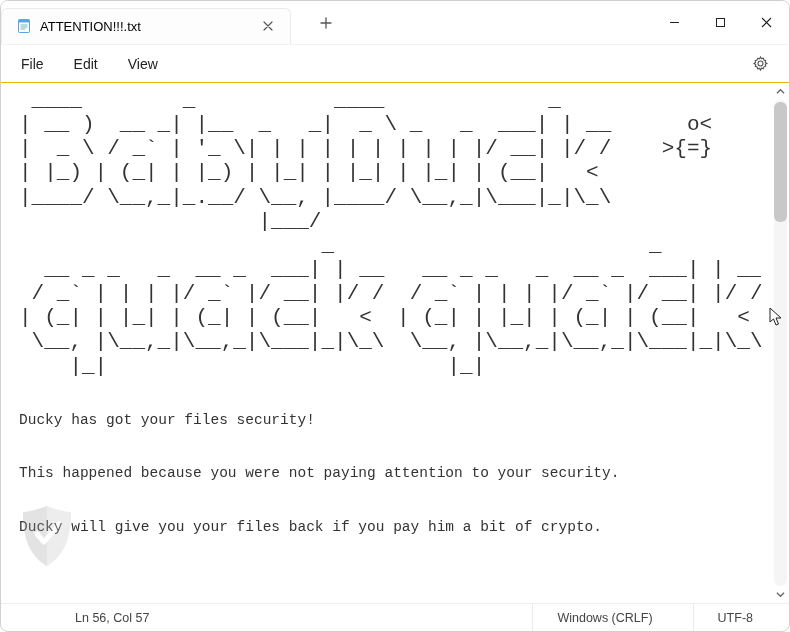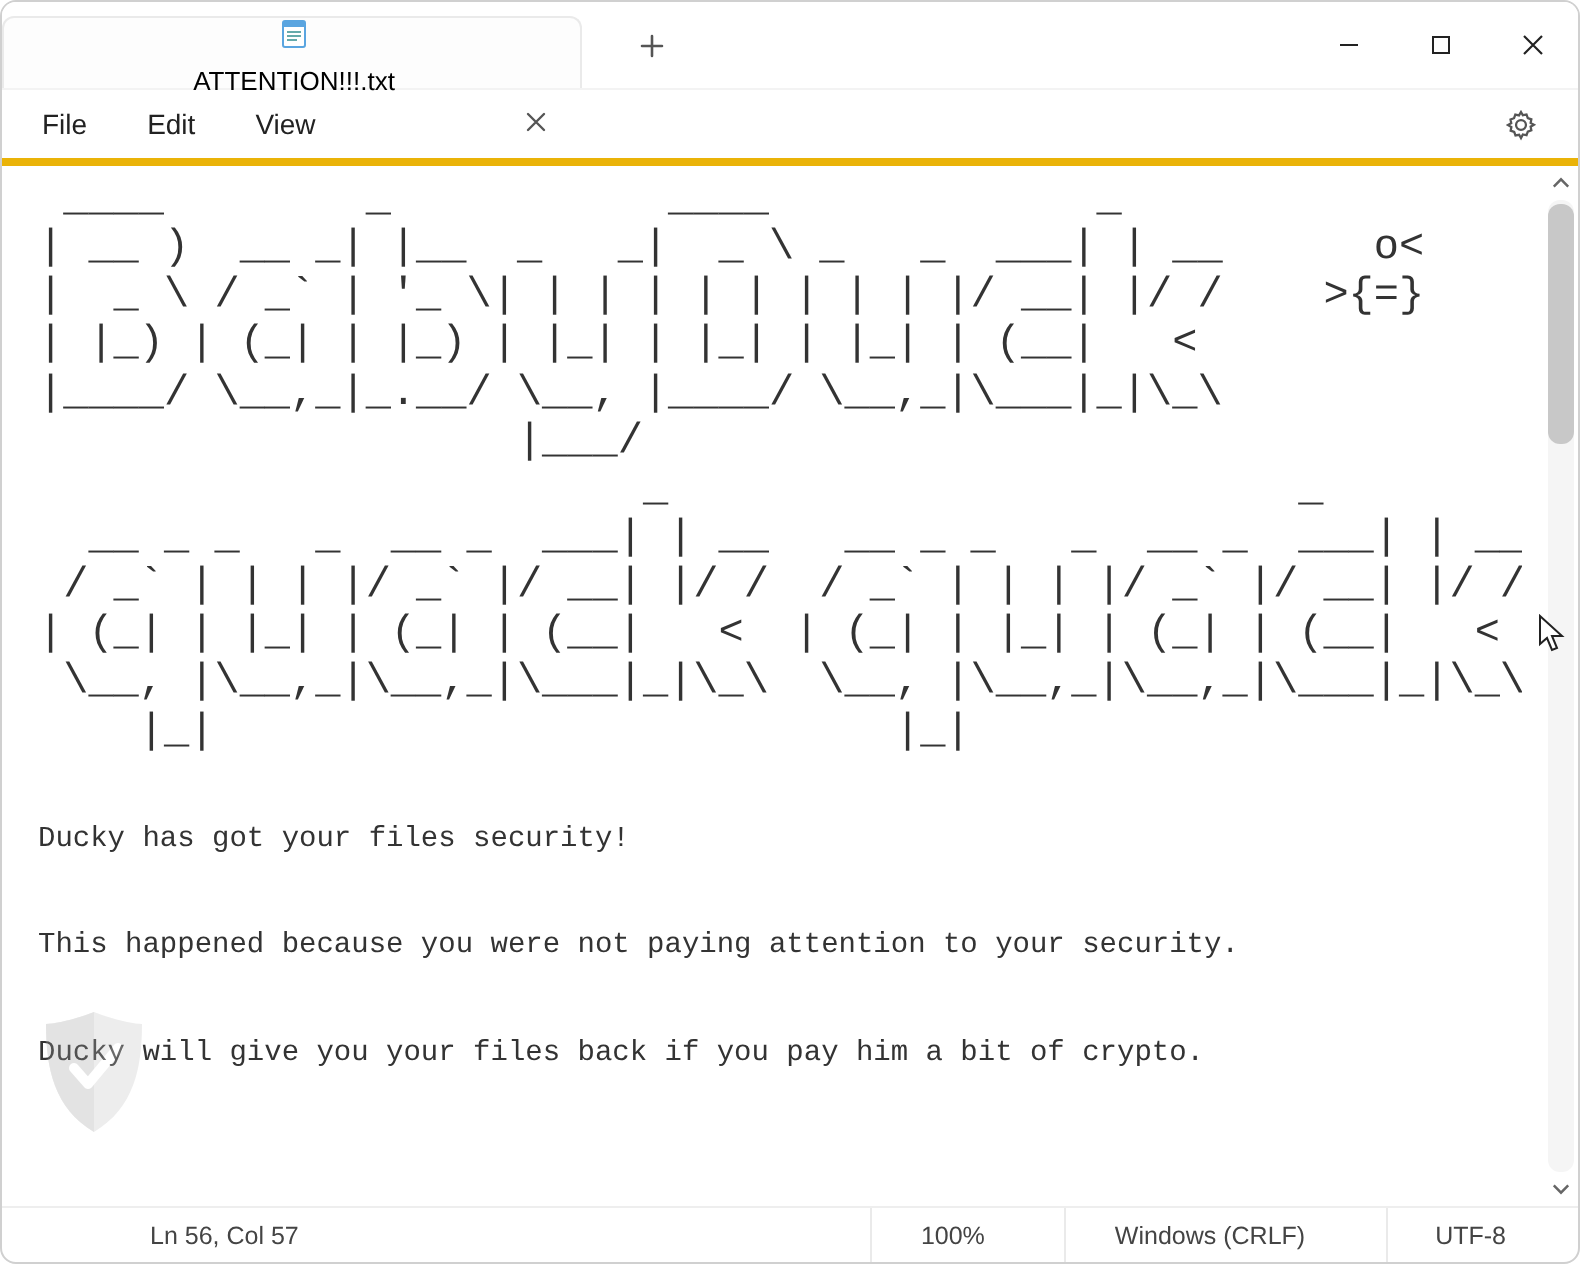--- a/index.html
+++ b/index.html
@@ -33,21 +33,20 @@
     height: 36px;
     margin-top: 6px;
     padding: 0 12px 0 14px;
     background: #fdfdfd;
     border: 1px solid #eaeaea;
     border-bottom: none;
     border-radius: 6px 6px 0 0;
     font-size: 13px;
     min-width: 290px;
     position: relative;
-    flex-direction: column;
   }
   .tab .icon-notepad {
     width: 16px; height: 16px;
     display: inline-flex; align-items: center; justify-content: center;
   }
   .tab .close {
     margin-left: auto;
     width: 20px; height: 20px;
     display: inline-flex; align-items: center; justify-content: center;
     border-radius: 3px;
@@ -72,21 +71,21 @@
     color: #222;
   }
 
   
   .menubar {
     height: 38px;
     display: flex;
     align-items: center;
     padding: 0 6px;
     gap: 2px;
-    border-bottom: 4px solid #eab308;
+    border-bottom: 1px solid #eab308;
   }
   .menu-item {
     padding: 6px 14px;
     font-size: 14px;
     border-radius: 4px;
     color: #222;
   }
   .menubar .spacer { flex: 1; }
   .settings-btn {
     width: 34px; height: 30px;
@@ -313,16 +312,15 @@
   <div class="cursor">
     <svg width="14" height="20" viewBox="0 0 14 20">
       <path d="M1 1 L1 15 L4.5 12 L7 18 L9.5 17 L7 11 L12 11 Z" fill="#fff" stroke="#222" stroke-width="1"></path>
     </svg>
   </div>
 </div>
 
 <div class="statusbar">
   <div class="status-cell">Ln 56, Col 57</div>
   <div class="status-flex"></div>
-  <div class="status-cell">100%</div>
   <div class="status-cell">Windows (CRLF)</div>
   <div class="status-cell">UTF-8</div>
 </div>
 
 </body></html>

